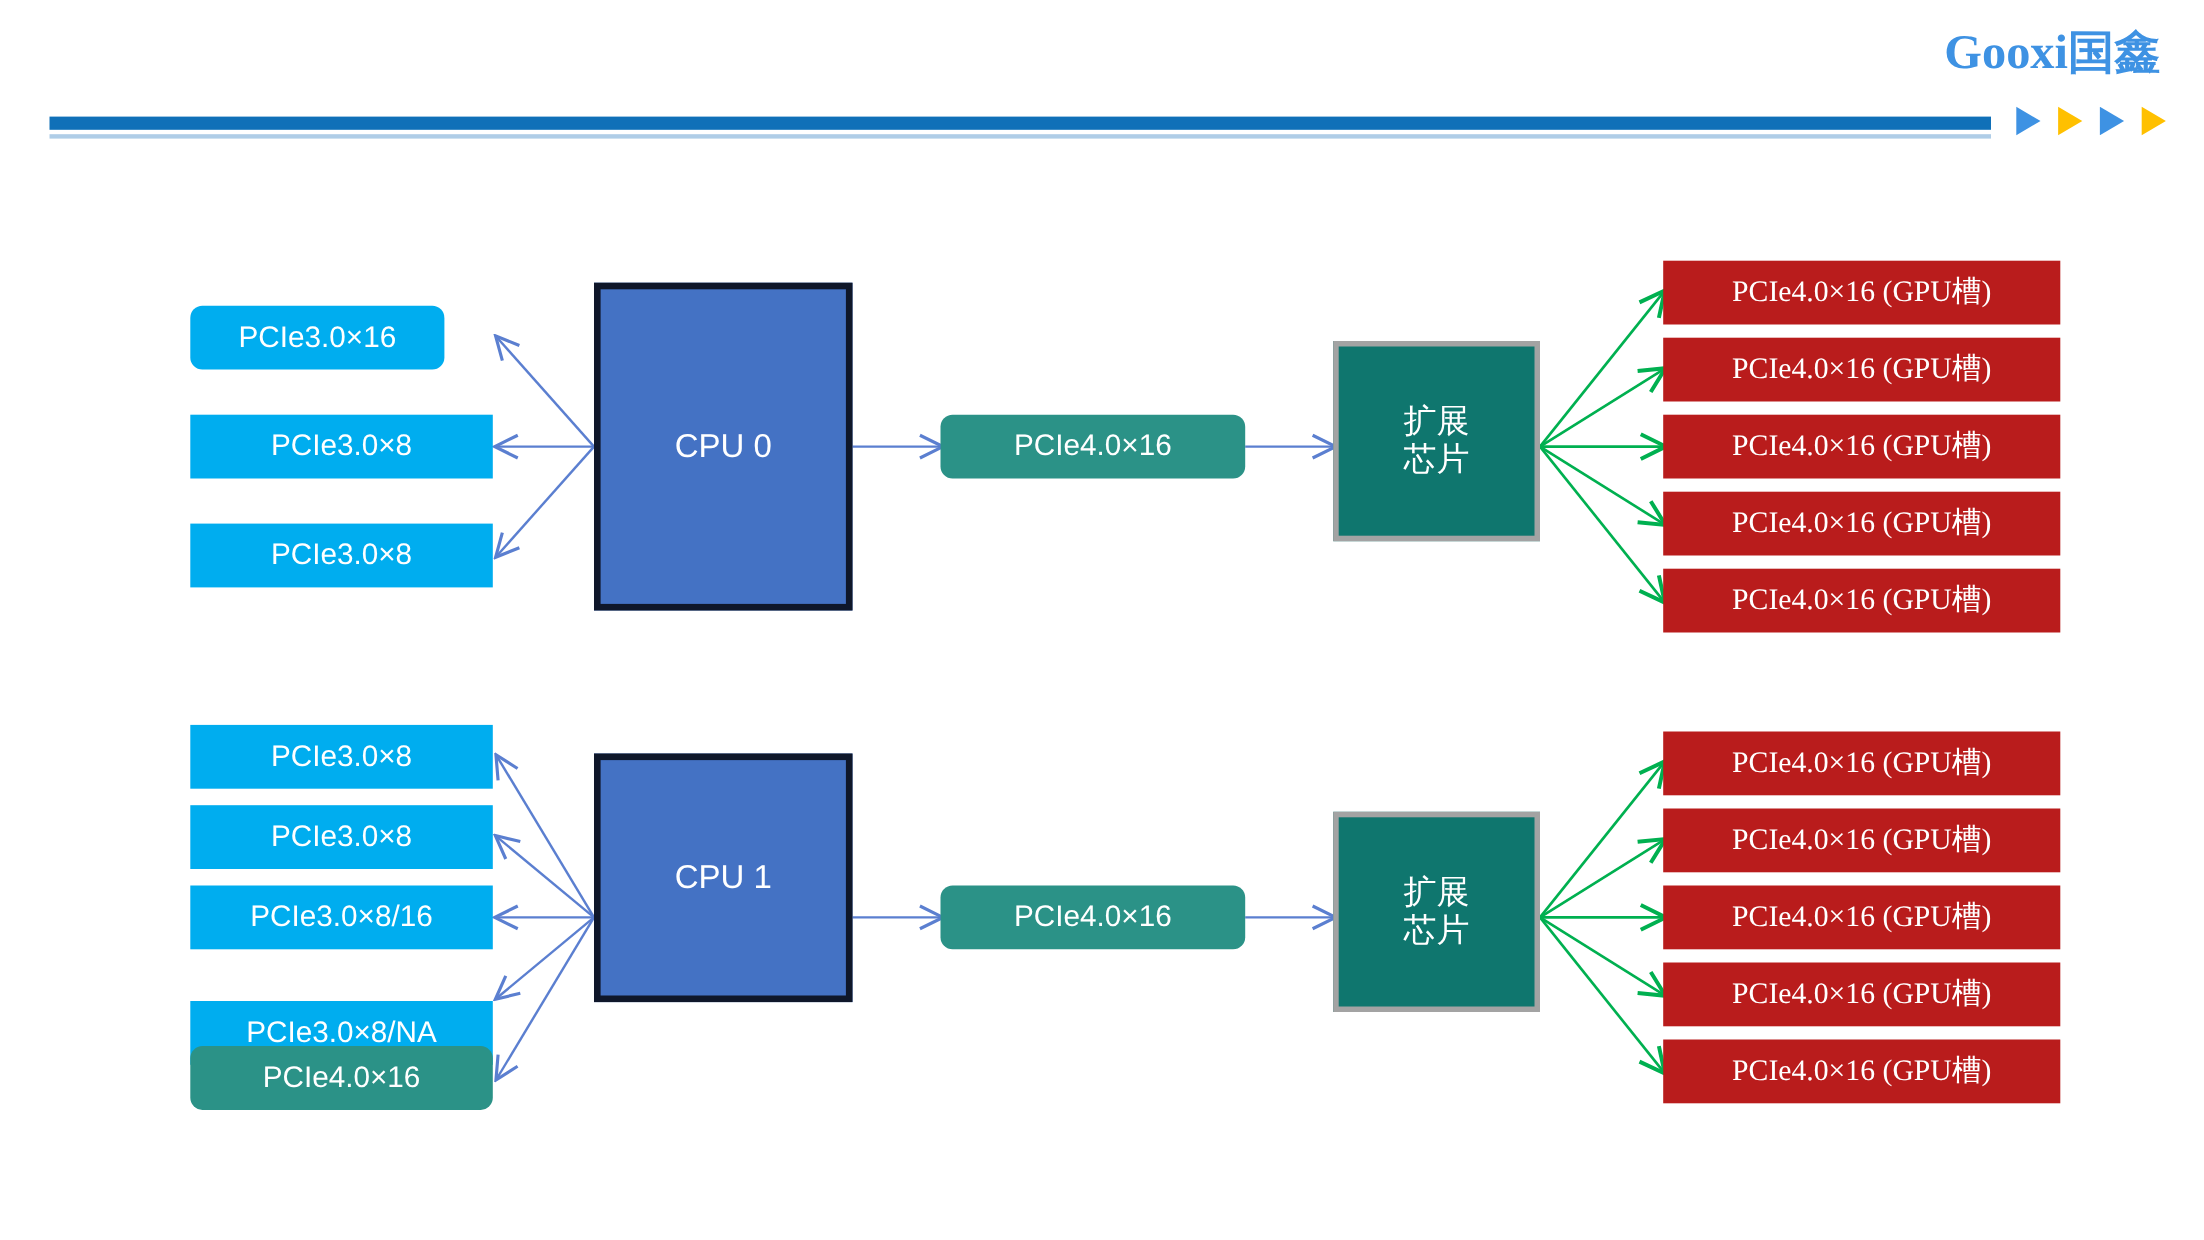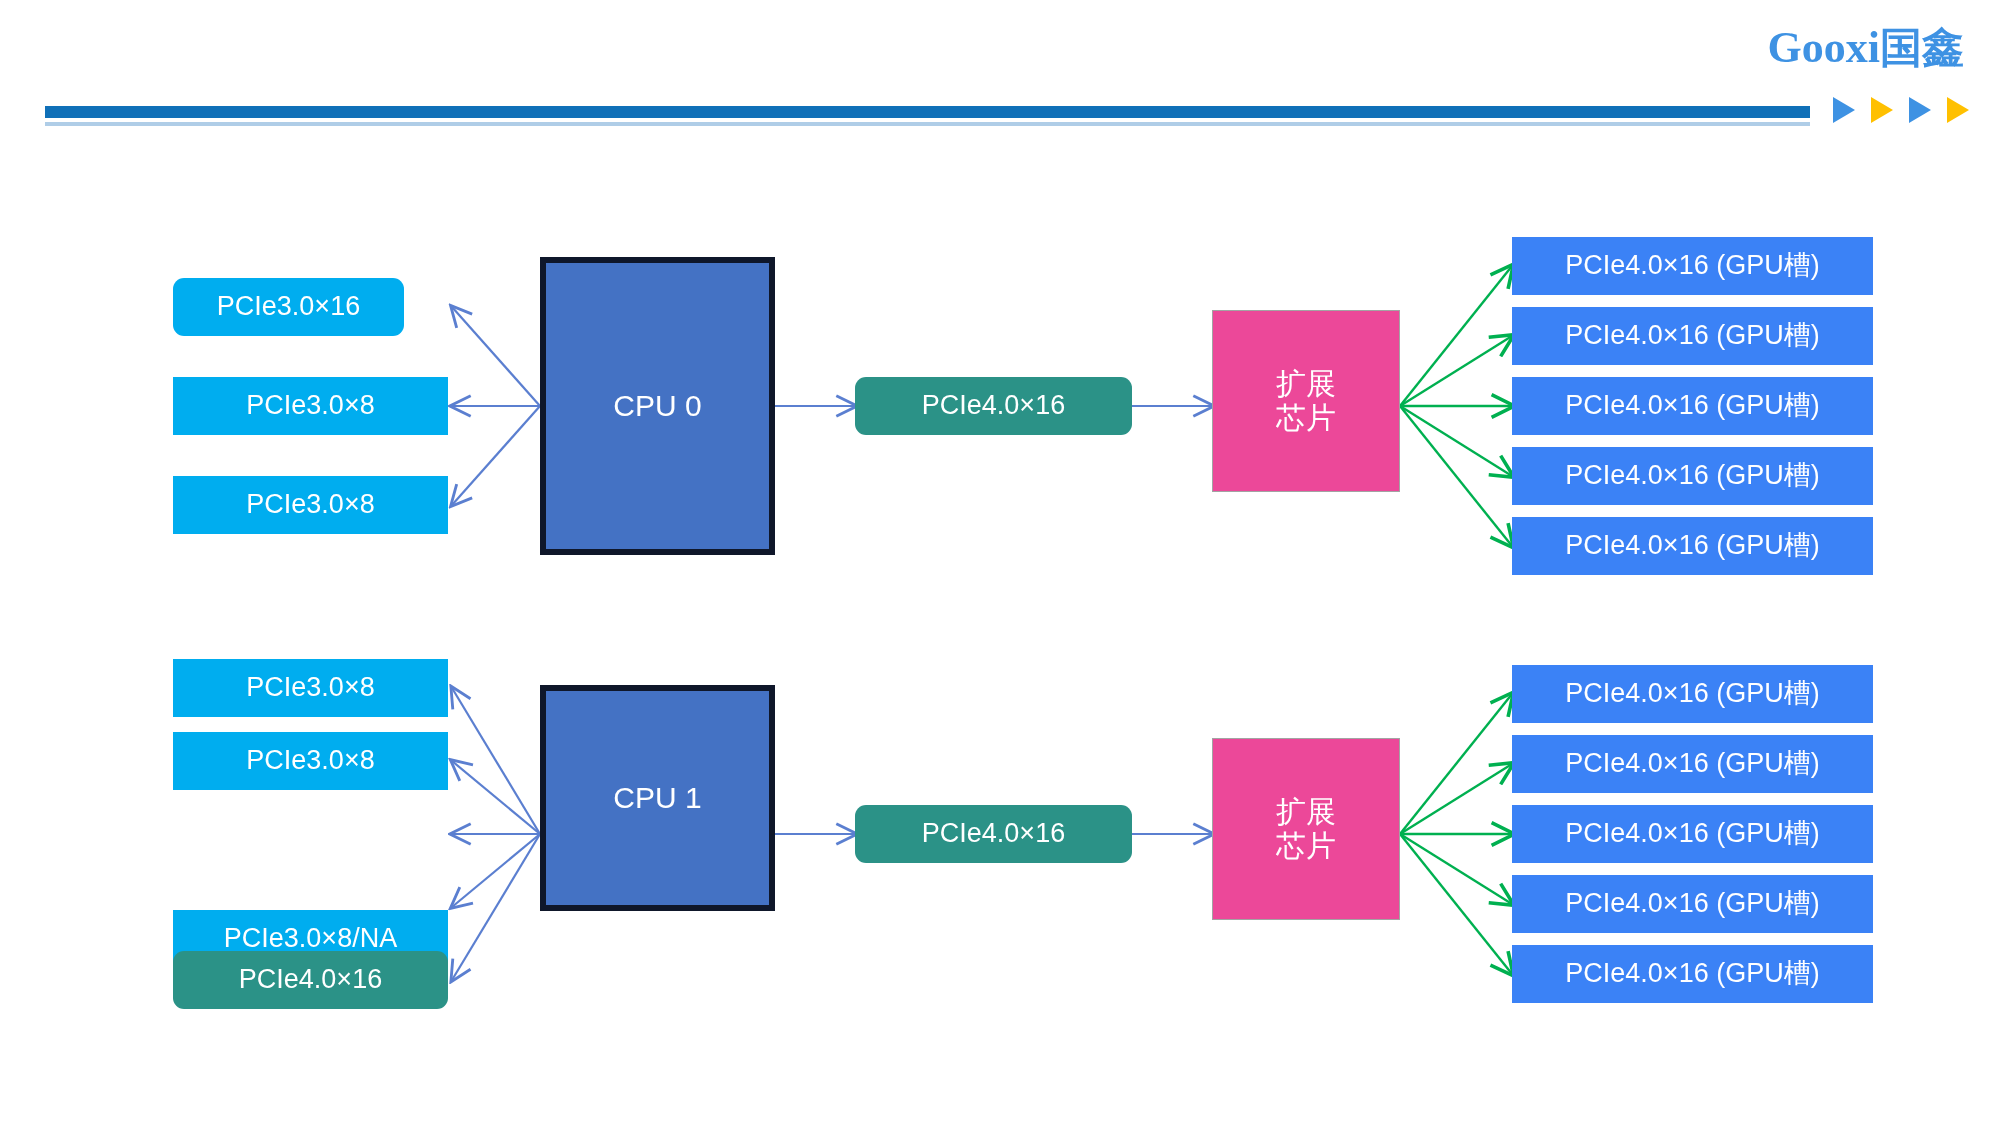--- a/index.html
+++ b/index.html
@@ -86,30 +86,30 @@
     display: flex;
     align-items: center;
     justify-content: center;
     color: #ffffff;
     font-size: 27px;
     line-height: 1.15;
     text-align: center;
     white-space: nowrap;
   }
   .node.lightblue { background: #00ADEF; }
-  .node.green     { background: #3b82f6; }
+  .node.green     { background: #b91c1c; font-family: Liberation Serif, serif; }
   .node.teal      { background: #2B9287; border-radius: 11px; }
   .node.cpu {
     background: #4472C4;
     border: 6px solid #0f172a;
     font-size: 30px;
   }
   .node.chip {
-    background: #ec4899;
-    border: 1px solid #a3a3a3;
+    background: #0f766e;
+    border: 5px solid #a3a3a3;
     font-size: 30px;
     flex-direction: column;
     font-family: "DejaVu Sans", sans-serif;
   }
   .node.chip .ln { display: block; }
 
   
   #wires {
     position: absolute;
     left: 0; top: 0;
@@ -229,20 +229,23 @@
   <div class="node green" style="left:1512px; top:517px; width:361px; height:58px;">
     <span>PCIe4.0×16 (GPU槽)</span>
   </div>
 
   <div class="node lightblue" style="left:173px; top:659px; width:275px; height:58px;">
     <span>PCIe3.0×8</span>
   </div>
   <div class="node lightblue" style="left:173px; top:732px; width:275px; height:58px;">
     <span>PCIe3.0×8</span>
   </div>
+  <div class="node lightblue" style="left:173px; top:805px; width:275px; height:58px;">
+    <span>PCIe3.0×8/16</span>
+  </div>
   <div class="node lightblue" style="left:173px; top:910px; width:275px; height:58px;">
     <span>PCIe3.0×8/NA</span>
   </div>
   <div class="node teal" style="left:173px; top:951px; width:275px; height:58px;">
     <span>PCIe4.0×16</span>
   </div>
 
   <div class="node cpu" style="left:540px; top:685px; width:235px; height:226px;">
     <span>CPU 1</span>
   </div>

